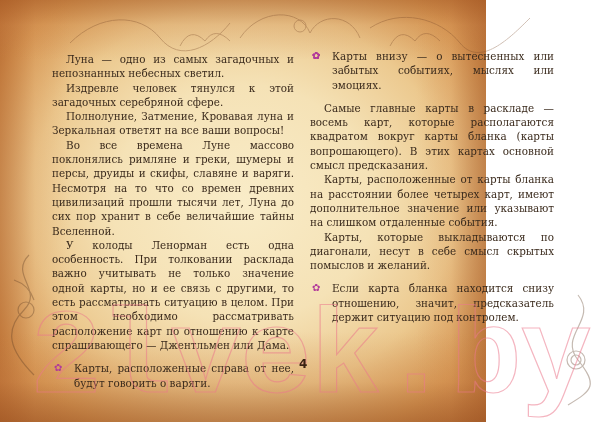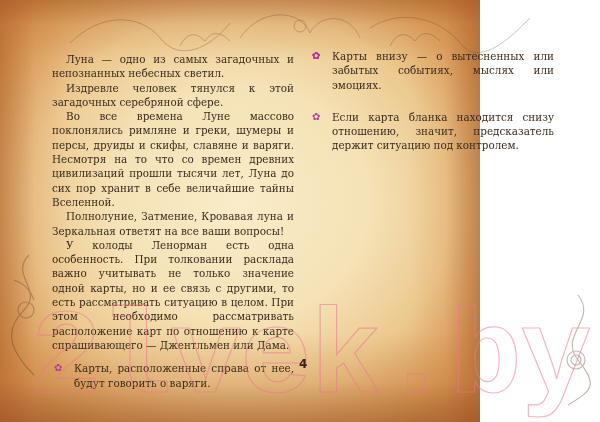--- a/index.html
+++ b/index.html
@@ -1,20 +1,21 @@
 <!DOCTYPE html>
 <html><head>
 <meta charset="utf-8">
 <style>
   html,body{margin:0;padding:0;}
   body{width:600px;height:422px;overflow:hidden;position:relative;
     font-family:"DejaVu Serif","Liberation Serif",serif;}
   .page{position:absolute;left:0;top:0;width:480px;height:422px;
     background:
       radial-gradient(ellipse at 50% 48%, #f9ecc8 0%, #f5e2b6 38%, #ecc98f 62%, #d99b57 82%, #b8672e 100%);
+    padding-left: 6px;
   }
   .vignette{position:absolute;inset:0;pointer-events:none;
     background:
       linear-gradient(to bottom, rgba(170,95,40,0.55) 0px, rgba(200,130,70,0.25) 25px, rgba(0,0,0,0) 60px),
       linear-gradient(to top, rgba(160,90,40,0.6) 0px, rgba(200,130,70,0.3) 40px, rgba(0,0,0,0) 90px),
       linear-gradient(to right, rgba(175,95,40,0.55) 0px, rgba(210,140,80,0.2) 35px, rgba(0,0,0,0) 70px),
       linear-gradient(to left, rgba(165,90,40,0.55) 0px, rgba(210,140,80,0.2) 35px, rgba(0,0,0,0) 70px);}
   .ornament{position:absolute;pointer-events:none;opacity:0.35;}
   .col{position:absolute;font-size:10.4px;line-height:14.3px;color:#3a2a1c;text-align:justify;}
   .col-left{left:52px;top:52px;width:242px;}
@@ -57,22 +58,22 @@
     <g fill="none" stroke="#5a3a22" stroke-width="1.2">
       <path d="M30 5 C50 30, 10 45, 30 70 S45 100, 20 115"></path>
       <circle cx="28" cy="70" r="9"></circle>
       <circle cx="28" cy="70" r="5"></circle>
     </g>
   </svg>
 
   <div class="col col-left">
     <p>Луна — одно из самых загадочных и непознанных небесных светил.</p>
     <p>Издревле человек тянулся к этой загадочных серебряной сфере.</p>
+    <p>Полнолуние, Затмение, Кровавая луна и Зеркальная ответят на все ваши вопросы!</p>
     <p>Во все времена Луне массово поклонялись римляне и греки, шумеры и персы, друиды и скифы, славяне и варяги. Несмотря на то что со времен древних цивилизаций прошли тысячи лет, Луна до сих пор хранит в себе величайшие тайны Вселенной.</p>
-    <p>Полнолуние, Затмение, Кровавая луна и Зеркальная ответят на все ваши вопросы!</p>
     <p>У колоды Ленорман есть одна особенность. При толковании расклада важно учитывать не только значение одной карты, но и ее связь с другими, то есть рассматривать ситуацию в целом. При этом необходимо рассматривать расположение карт по отношению к карте спрашивающего — Джентльмен или Дама.</p>
     <div class="gap"></div>
     <ul class="bullets">
       <li>
         <span class="bullet-icon">✿</span>
         <span>Карты, расположенные справа от нее, будут говорить о варяги.</span>
       </li>
     </ul>
   </div>
 
@@ -83,20 +84,23 @@
       </li>
       <li>
         <span class="bullet-icon">✿</span>
       </li>
       <li>
         <span class="bullet-icon">✿</span>
         <span>Карты внизу — о вытесненных или забытых событиях, мыслях или эмоциях.</span>
       </li>
     </ul>
     <div class="gap"></div>
+    <p>Самые главные карты в раскладе — восемь карт, которые располагаются квадратом вокруг карты бланка (карты вопрошающего). В этих картах основной смысл предсказания.</p>
+    <p>Карты, расположенные от карты бланка на расстоянии более четырех карт, имеют дополнительное значение или указывают на слишком отдаленные события.</p>
+    <p>Карты, которые выкладываются по диагонали, несут в себе смысл скрытых помыслов и желаний.</p>
     <div class="gap"></div>
     <ul class="bullets">
       <li>
         <span class="bullet-icon">✿</span>
         <span>Если карта бланка находится снизу отношению, значит, предсказатель держит ситуацию под контролем.</span>
       </li>
     </ul>
   </div>
 
   <div class="watermark">2lvek.by</div>

